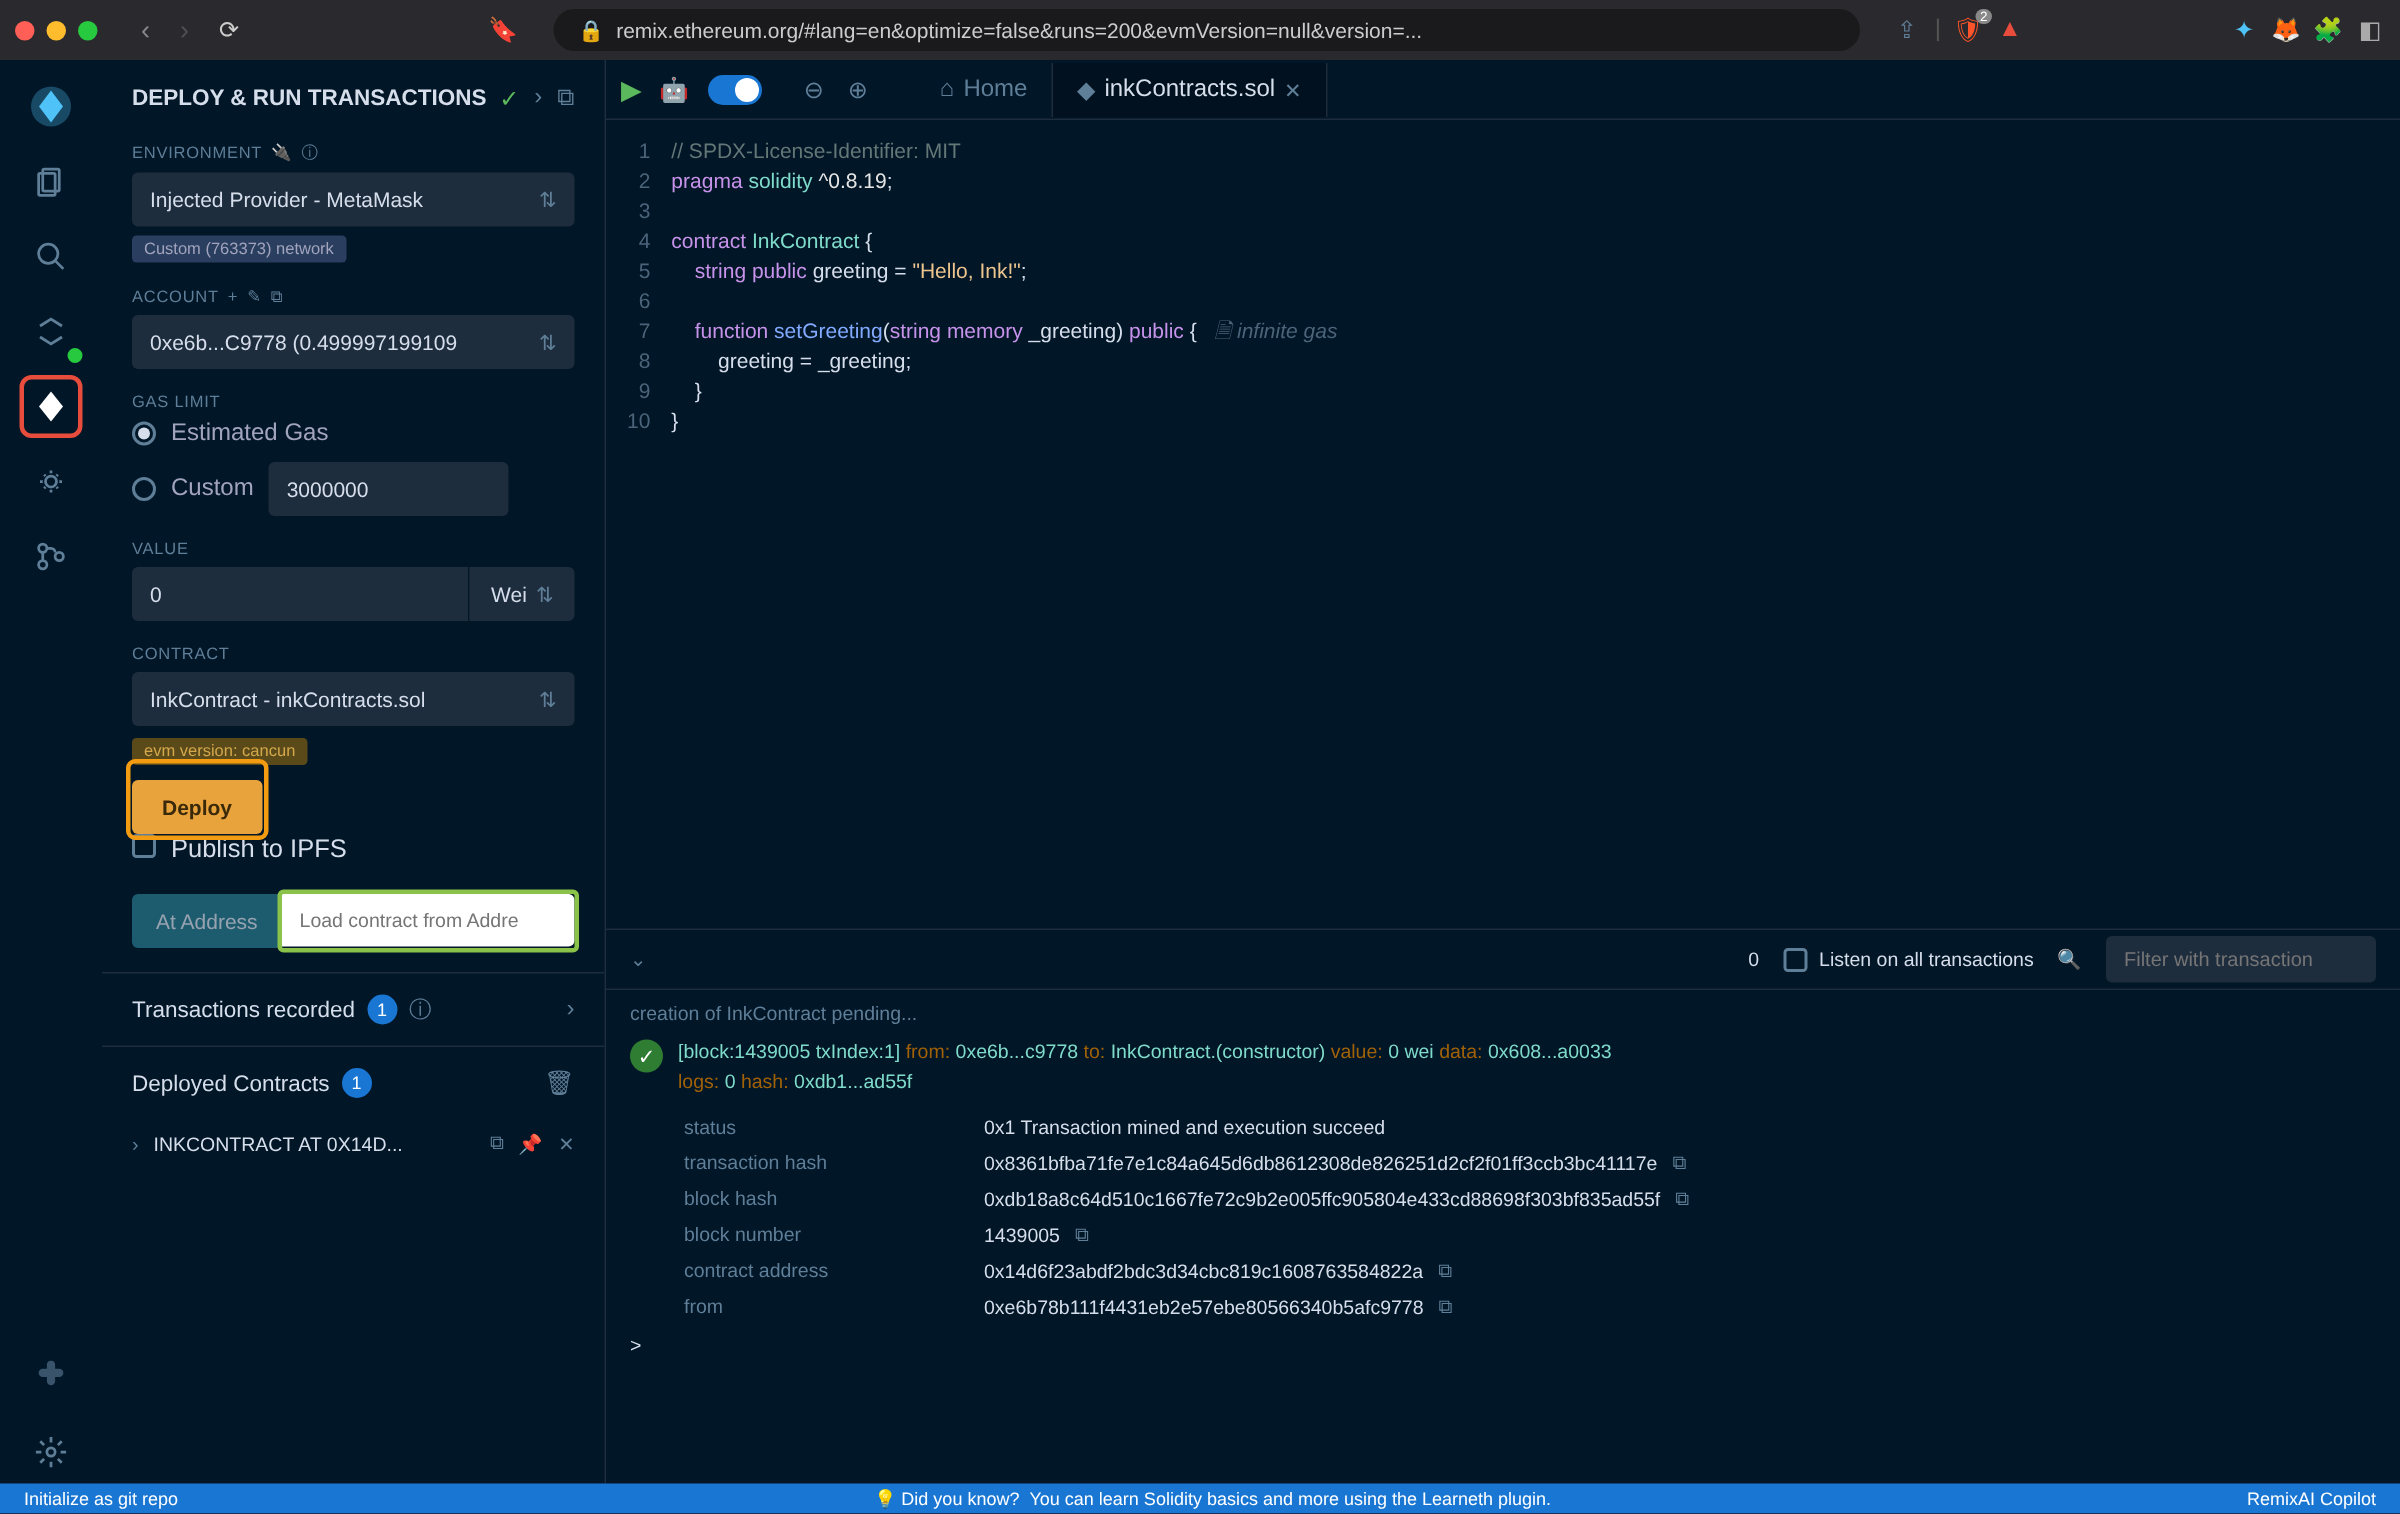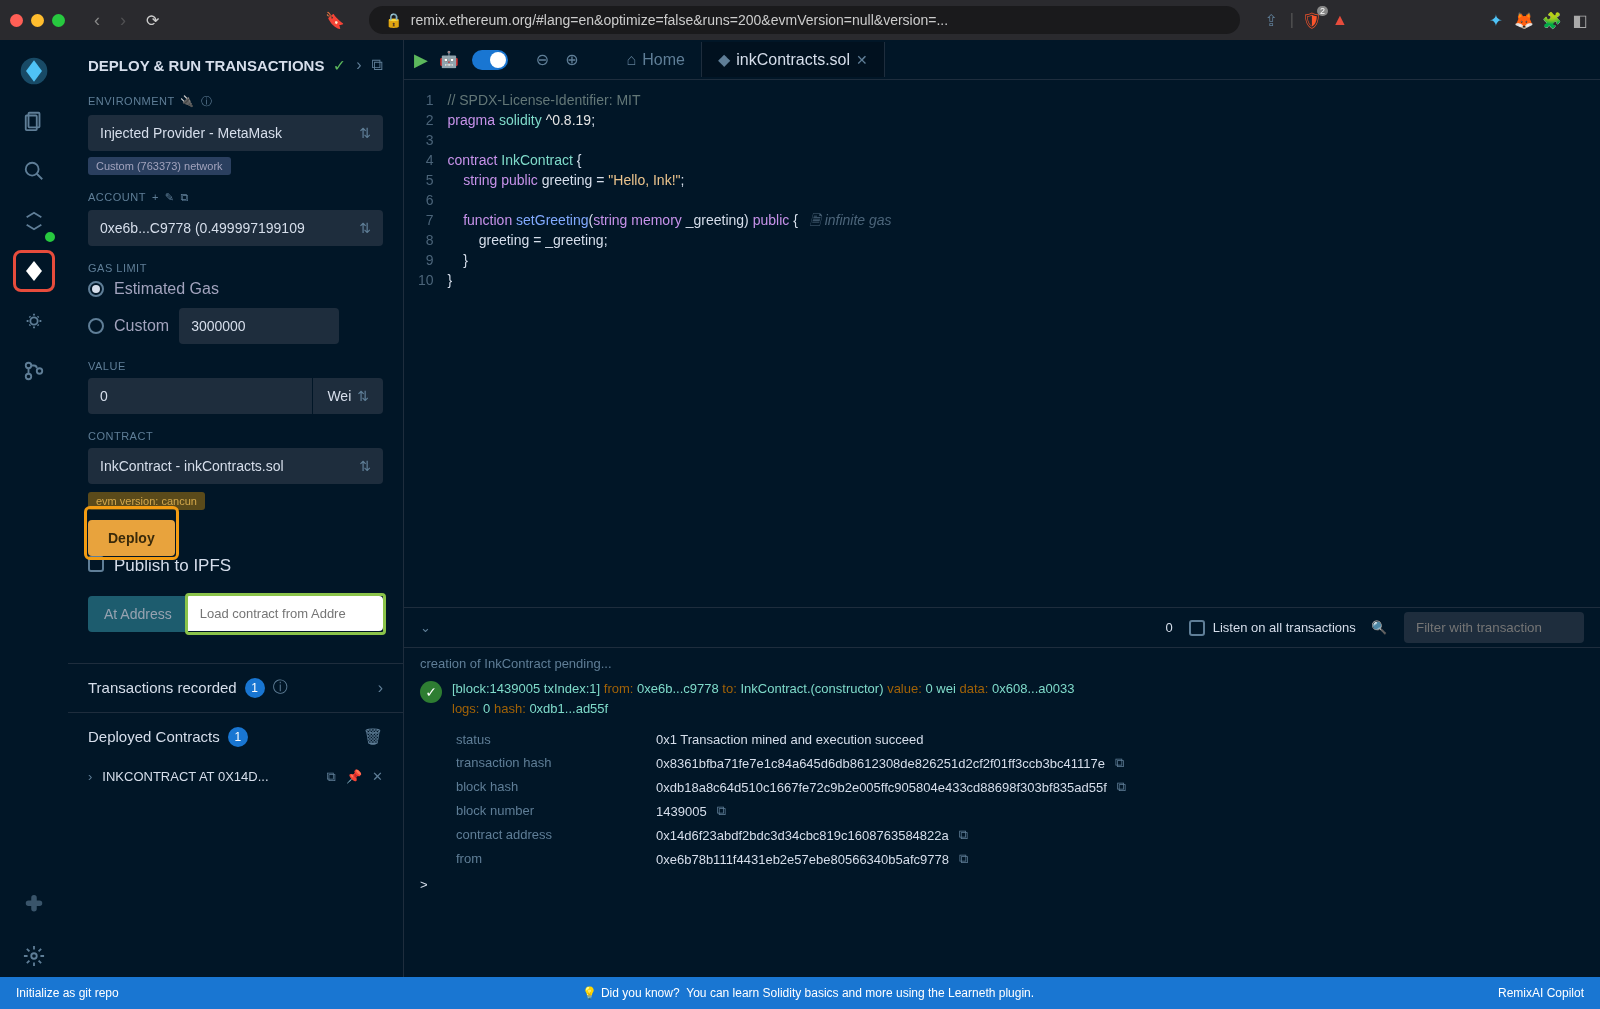--- a/index.html
+++ b/index.html
@@ -100,21 +100,21 @@
 .tx-summary { color: #7fdbca; line-height: 1.5; }
 .tx-summary .label { color: #a16207; }
 .tx-details { margin-left: 36px; }
 .tx-row { display: flex; padding: 4px 0; }
 .tx-row .key { width: 200px; color: #5f7e97; }
 .tx-row .val { color: #d6deeb; display: flex; align-items: center; gap: 10px; }
 .copy-icon { color: #5f7e97; cursor: pointer; font-size: 13px; }
 .prompt { color: #d6deeb; padding: 6px 0; }
 
 
-.status-bar { height: 32px; background: #1976d2; display: flex; align-items: center; padding: 0 16px; color: white; font-size: 12px; gap: 20px; }
+.status-bar { height: 20px; background: #1976d2; display: flex; align-items: center; padding: 0 16px; color: white; font-size: 12px; gap: 20px; }
 .status-bar .hint { margin-left: auto; margin-right: auto; }
 .status-bar .hint b { font-weight: 400; }
 </style>
 </head>
 <body>
 
 <div class="browser-bar">
   <div class="traffic-lights">
     <div class="traffic-light tl-red"></div>
     <div class="traffic-light tl-yellow"></div>
@@ -278,21 +278,21 @@
         <span>Publish to IPFS</span>
       </div>
       <div class="address-row">
         <button class="at-address-btn">At Address</button>
         <div class="address-input-wrap">
           <input class="address-input" placeholder="Load contract from Addre" style="">
         </div>
       </div>
     </div>
 
-    <div class="collapsible" style="margin-top:23px">
+    <div class="collapsible" style="margin-top:8px">
       <div class="collapsible-title">
         <span>Transactions recorded</span>
         <span class="count-badge">1</span>
         <span style="color:#5f7e97">ⓘ</span>
       </div>
       <span style="color:#5f7e97">›</span>
     </div>
 
     <div class="collapsible">
       <div class="collapsible-title">

